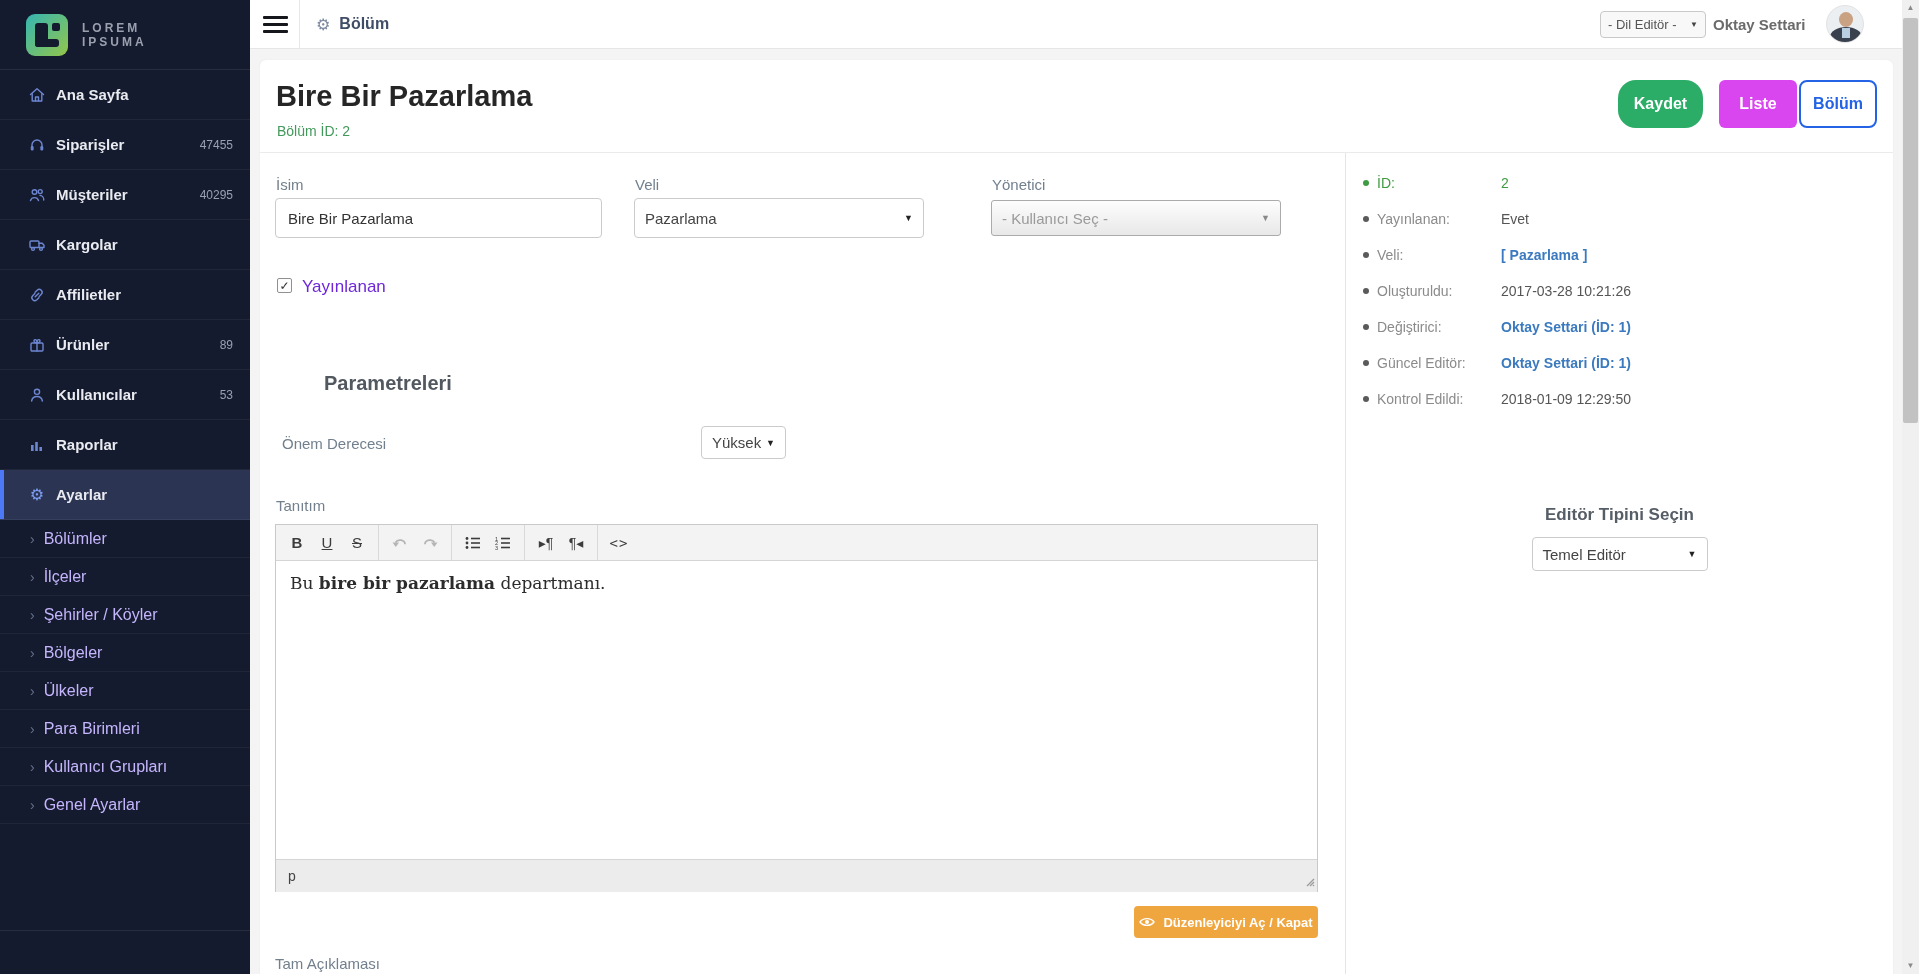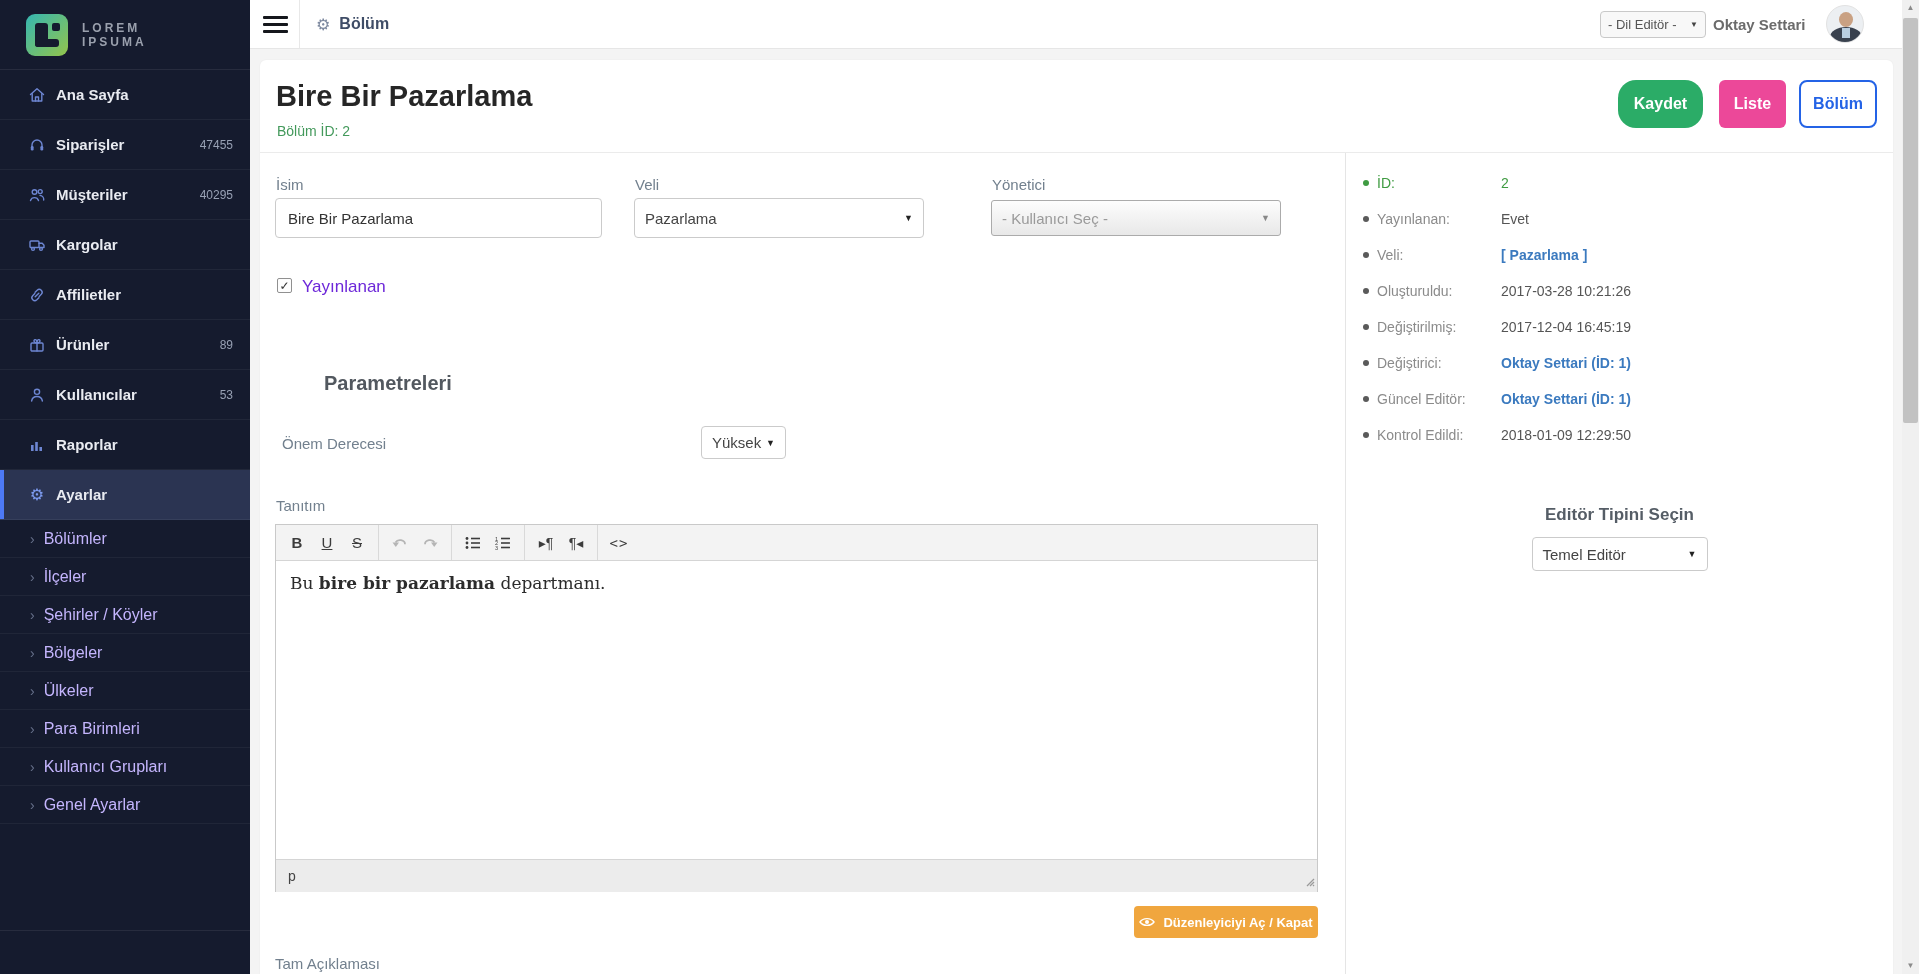--- a/index.html
+++ b/index.html
@@ -47,21 +47,21 @@
 
   
   #main { position:absolute; left:250px; top:49px; width:1652px; height:925px; background:#f4f4f4; }
   #card { position:absolute; left:10px; top:11px; width:1633px; height:920px; background:#fff; border-radius:6px 6px 0 0; box-shadow:0 0 2px rgba(0,0,0,0.06); }
 
   .card-header { position:absolute; left:0; top:0; width:100%; height:93px; border-bottom:1px solid #ebebeb; }
   .h1-title { position:absolute; left:16px; top:20px; font-size:29px; font-weight:600; color:#262626; }
   .h-sub { position:absolute; left:17px; top:63px; font-size:14px; color:#43995b; }
   .btn { position:absolute; top:20px; height:48px; border-radius:6px; font-size:16px; font-weight:bold; display:flex; align-items:center; justify-content:center; cursor:pointer; }
   .btn-save { left:1358px; width:85px; background:#2bac67; color:#fff;border-radius:18px; }
-  .btn-list { left:1459px; width:67px; background:#ec4899; color:#fff; }
+  .btn-list { left:1459px; width:78px; background:#d946ef; color:#fff; }
   .btn-section { left:1539px; width:78px; background:#fff; border:2px solid #2463e6; color:#2463e6; border-radius:8px; }
 
   .flabel { font-size:15px; color:#72808e; }
   .text-input { position:absolute; height:40px; border:1px solid #cbcbcb; border-radius:4px; background:#fff; font-size:15px; color:#333; padding:0 12px; font-family:"Liberation Sans", sans-serif; }
   .sel { position:absolute; height:40px; border:1px solid #cbcbcb; border-radius:4px; background:#fff; display:flex; align-items:center; padding:0 10px; cursor:pointer; }
   .sel .txt { font-size:15px; color:#444; flex:1; white-space:nowrap; }
   .sel .caret { font-size:9px; color:#222; }
   .sel.native { background:linear-gradient(#fdfdfd,#e8e8e8); border:1px solid #ababab; border-radius:3px; }
   .sel.native .txt { color:#9a9a9a; }
   .sel.native .caret { color:#888; }
@@ -409,24 +409,20 @@
         <span class="ilabel">Yayınlanan:</span><span class="ivalue">Evet</span>
       </div>
       <div class="info-row link">
         <span class="bullet"></span>
         <span class="ilabel">Veli:</span><span class="ivalue">[  Pazarlama  ]</span>
       </div>
       <div class="info-row">
         <span class="bullet"></span>
         <span class="ilabel">Oluşturuldu:</span><span class="ivalue">2017-03-28 10:21:26</span>
       </div>
-      <div class="info-row">
-        <span class="bullet"></span>
-        <span class="ilabel">Değiştirilmiş:</span><span class="ivalue">2017-12-04 16:45:19</span>
-      </div>
       <div class="info-row link">
         <span class="bullet"></span>
         <span class="ilabel">Değiştirici:</span><span class="ivalue">Oktay Settari (İD: 1)</span>
       </div>
       <div class="info-row link">
         <span class="bullet"></span>
         <span class="ilabel">Güncel Editör:</span><span class="ivalue">Oktay Settari (İD: 1)</span>
       </div>
       <div class="info-row">
         <span class="bullet"></span>

